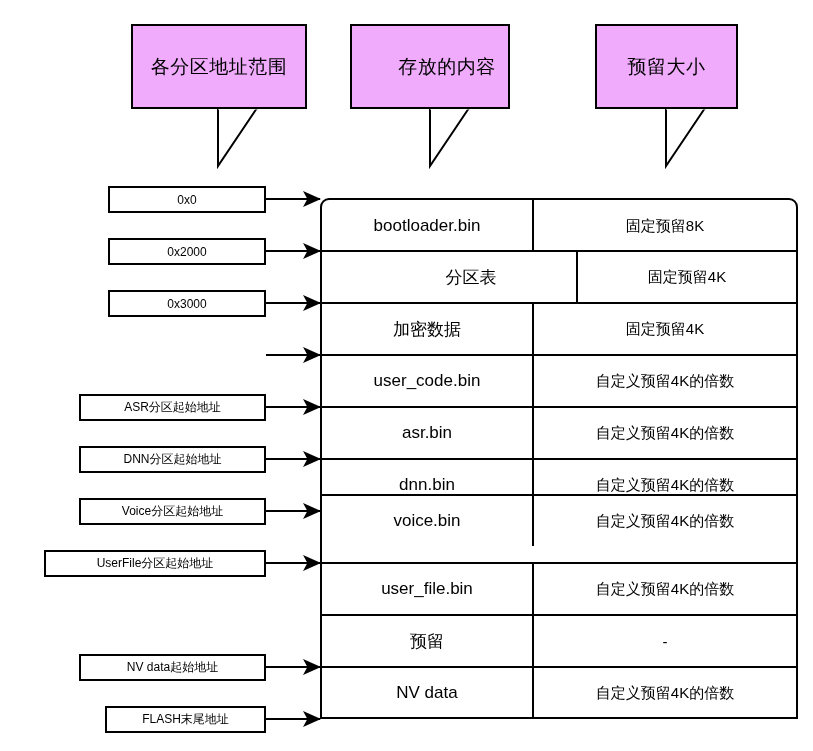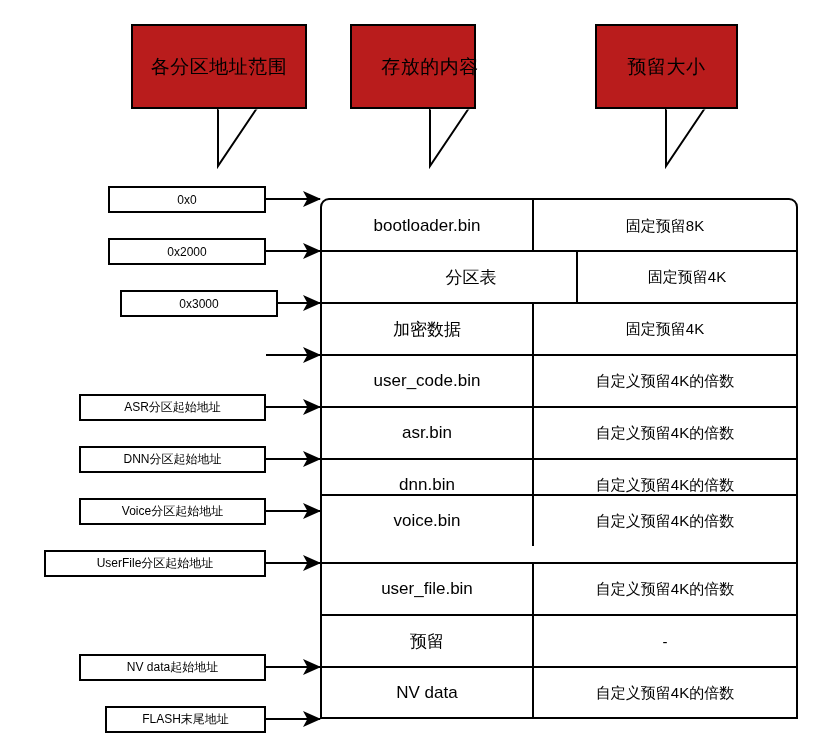--- a/index.html
+++ b/index.html
@@ -21,21 +21,21 @@
   
   .callout {
     position: absolute;
   }
   .callout-box {
     position: absolute;
     left: 0;
     top: 0;
     box-sizing: border-box;
     border: 2px solid #000000;
-    background: #b91c1c;
+    background: #f0abfc;
     display: flex;
     align-items: center;
     justify-content: center;
   }
   .callout-label {
     font-size: 19px;
     color: #000000;
     letter-spacing: 0.5px;
     white-space: nowrap;
   }
@@ -129,21 +129,21 @@
     <div class="callout-box" style="width:176px; height:85px;">
       <span class="callout-label">各分区地址范围</span>
     </div>
   </div>
 
   <div class="callout" style="left:350px; top:24px; width:158px; height:145px;">
     <svg class="callout-tail" width="158" height="145" viewBox="0 0 158 145">
       <path d="M 80 84 L 80 142 L 119 84" fill="#ffffff" stroke="#000000" stroke-width="2" stroke-linejoin="miter"></path>
       <line x1="80" y1="84" x2="119" y2="84" stroke="#ffffff" stroke-width="3"></line>
     </svg>
-    <div class="callout-box" style="width:126px; height:85px;padding-left:34px;">
+    <div class="callout-box" style="width:160px; height:85px;padding-left:34px;">
       <span class="callout-label">存放的内容</span>
     </div>
   </div>
 
   <div class="callout" style="left:595px; top:24px; width:143px; height:145px;text-decoration:underline;">
     <svg class="callout-tail" width="143" height="145" viewBox="0 0 143 145">
       <path d="M 71 84 L 71 142 L 110 84" fill="#ffffff" stroke="#000000" stroke-width="2" stroke-linejoin="miter"></path>
       <line x1="71" y1="84" x2="110" y2="84" stroke="#ffffff" stroke-width="3"></line>
     </svg>
     <div class="callout-box" style="width:143px; height:85px;">
@@ -172,21 +172,21 @@
   </svg>
 
   <div class="addr-label" style="left:108px; top:186px; width:158px;">
     <span>0x0</span>
   </div>
 
   <div class="addr-label" style="left:108px; top:238px; width:158px;">
     <span>0x2000</span>
   </div>
 
-  <div class="addr-label" style="left:120px; top:290px; width:158px;">
+  <div class="addr-label" style="left:108px; top:290px; width:158px;">
     <span>0x3000</span>
   </div>
 
 
   <div class="addr-label" style="left:79px; top:394px; width:187px;">
     <span>ASR分区起始地址</span>
   </div>
 
   <div class="addr-label" style="left:79px; top:446px; width:187px;">
     <span>DNN分区起始地址</span>

